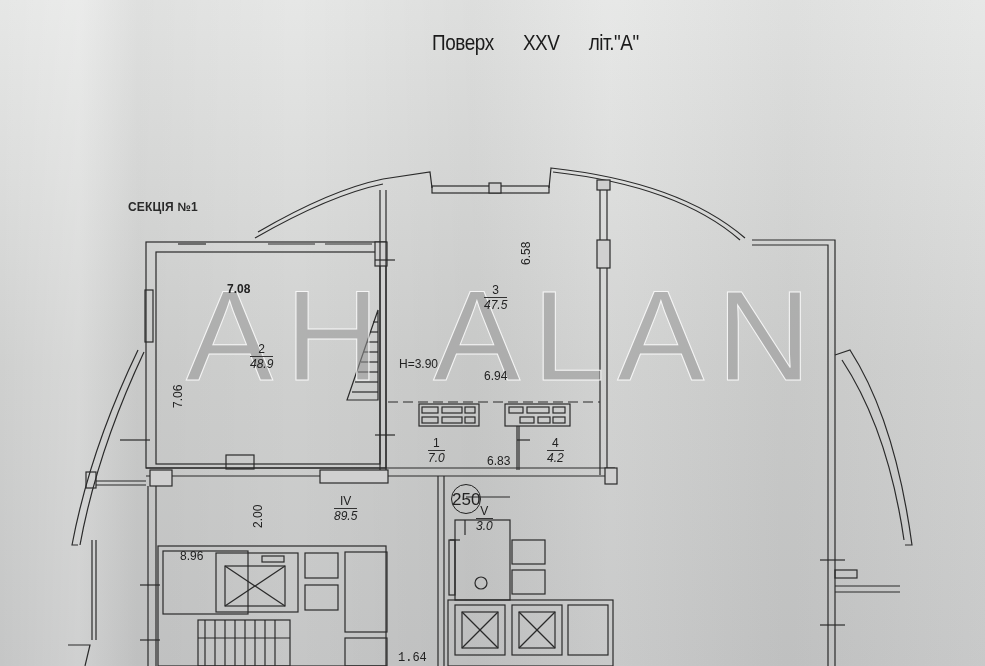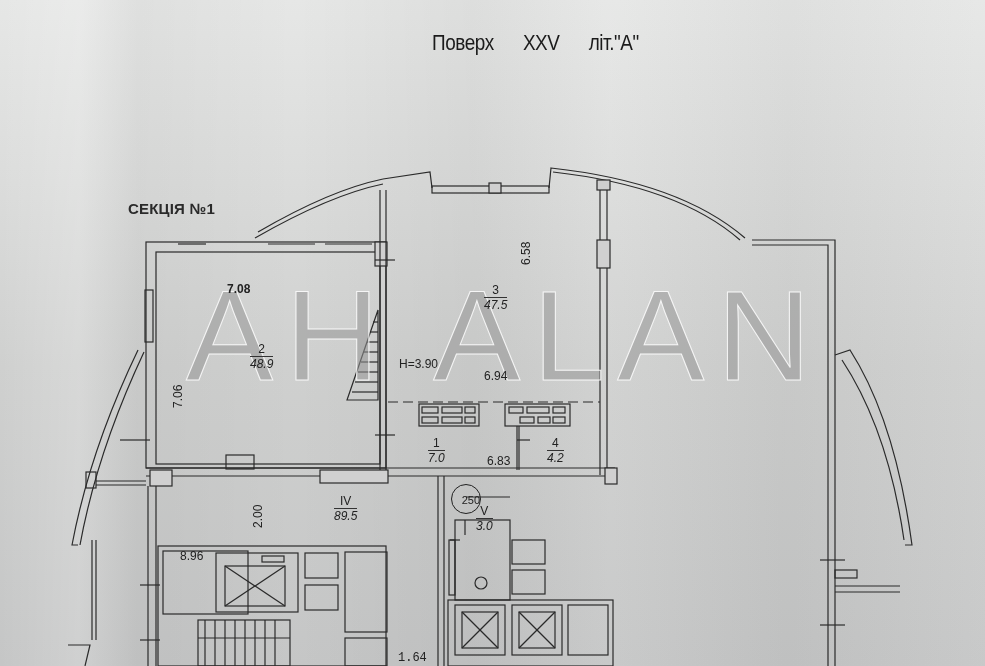--- a/index.html
+++ b/index.html
@@ -14,42 +14,42 @@
       linear-gradient(90deg, rgba(255,255,255,0.0) 0%, rgba(255,255,255,0.18) 8%, rgba(0,0,0,0.03) 14%, rgba(255,255,255,0) 30%, rgba(0,0,0,0.04) 48%, rgba(255,255,255,0.06) 62%, rgba(0,0,0,0.03) 80%, rgba(255,255,255,0.05) 100%);
   }
   .title {
     position: absolute; left: 432px; top: 30px;
     font-family: "Liberation Sans", sans-serif; font-size: 22px; color: #1b1b1b;
     letter-spacing: -0.5px; transform: scaleX(0.86); transform-origin: left top;
     white-space: pre;
   }
   .title span { margin-right: 34px; }
   .section-label {
-    position: absolute; left: 128px; top: 200px; font-size: 15px; font-weight: bold;
+    position: absolute; left: 128px; top: 200px; font-size: 12px; font-weight: bold;
     color: #2a2a2a; letter-spacing: 0.2px;
   }
   svg.plan { position: absolute; left: 0; top: 0; }
   .lbl {
     position: absolute; font-family: "Liberation Sans", sans-serif; color: #222;
     font-size: 12px; line-height: 1;
   }
   .frac { position: absolute; text-align: center; font-size: 12px; color: #222; line-height: 1; }
   .frac .num { display: block; padding: 0 4px 1px; border-bottom: 1px solid #333; }
   .frac .den { display: block; padding-top: 1px; font-style: italic; }
   .rot { transform: rotate(-90deg); transform-origin: left top; }
   .watermark {
     position: absolute; left: 186px; top: 272px; font-family: "Liberation Sans", sans-serif;
     font-size: 128px; color: rgba(150,150,150,0.55); letter-spacing: 12px; line-height: 1;
     -webkit-text-stroke: 1px rgba(255,255,255,0.85); white-space: pre; pointer-events: none;
     transform: scaleX(1.02); transform-origin: left top;
   }
   .circle-mark {
     position: absolute; left: 451px; top: 484px; width: 30px; height: 30px;
     border: 1.3px solid #222; border-radius: 50%; text-align: right; line-height: 30px;
-    font-size: 11px; color: #222; box-sizing: border-box;
+    font-size: 17px; color: #222; box-sizing: border-box;
   }
 </style>
 </head>
 <body>
 
 <div class="paper-shade"></div>
 
 <div class="title"><span>Поверх</span><span>XXV</span><span style="margin-right:0">літ."А"</span></div>
 
 <div class="section-label">СЕКЦІЯ №1</div>

